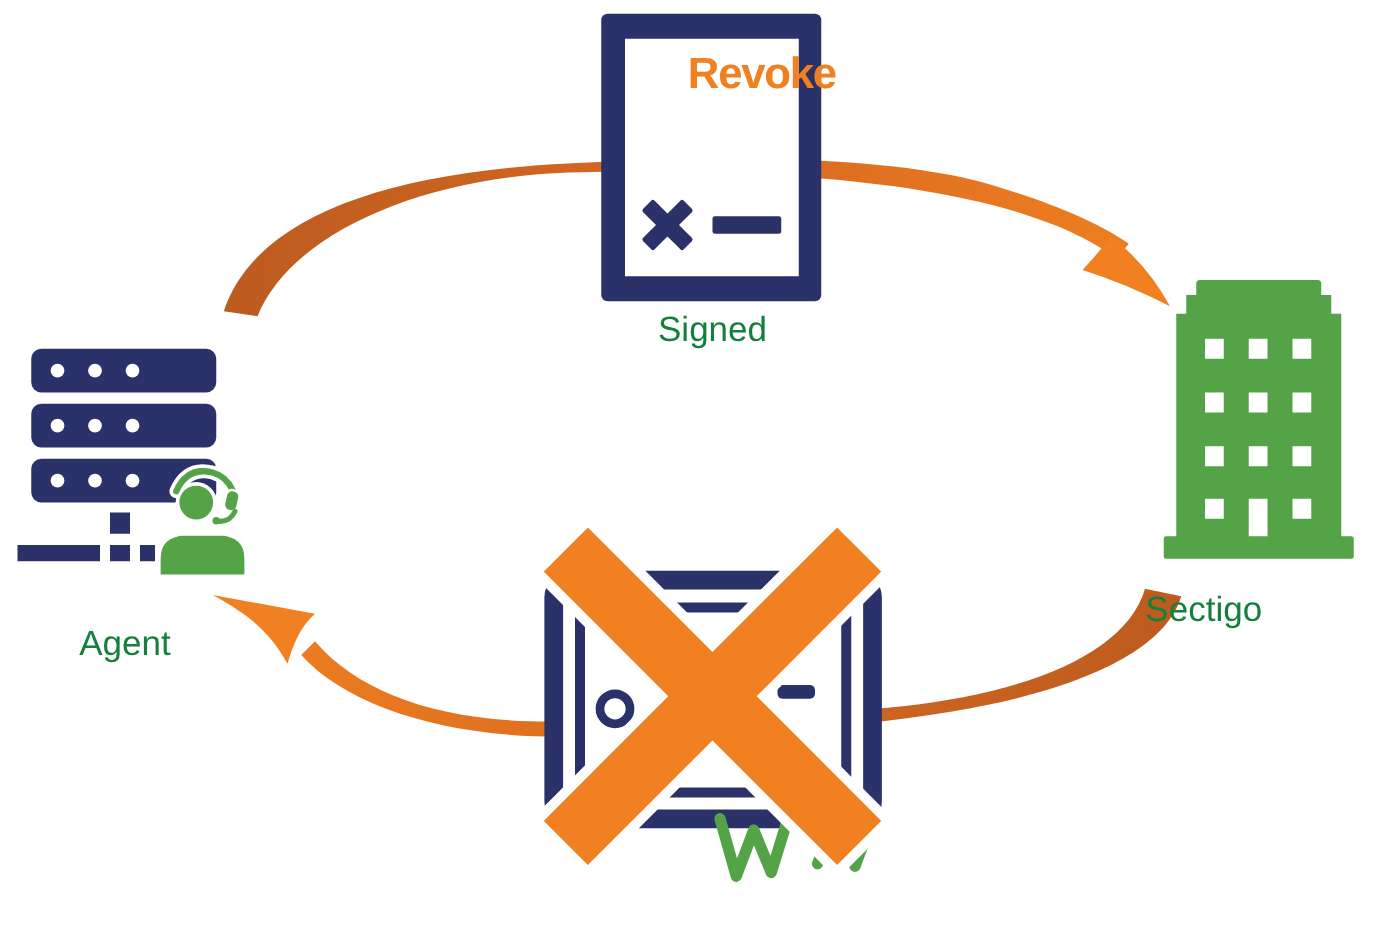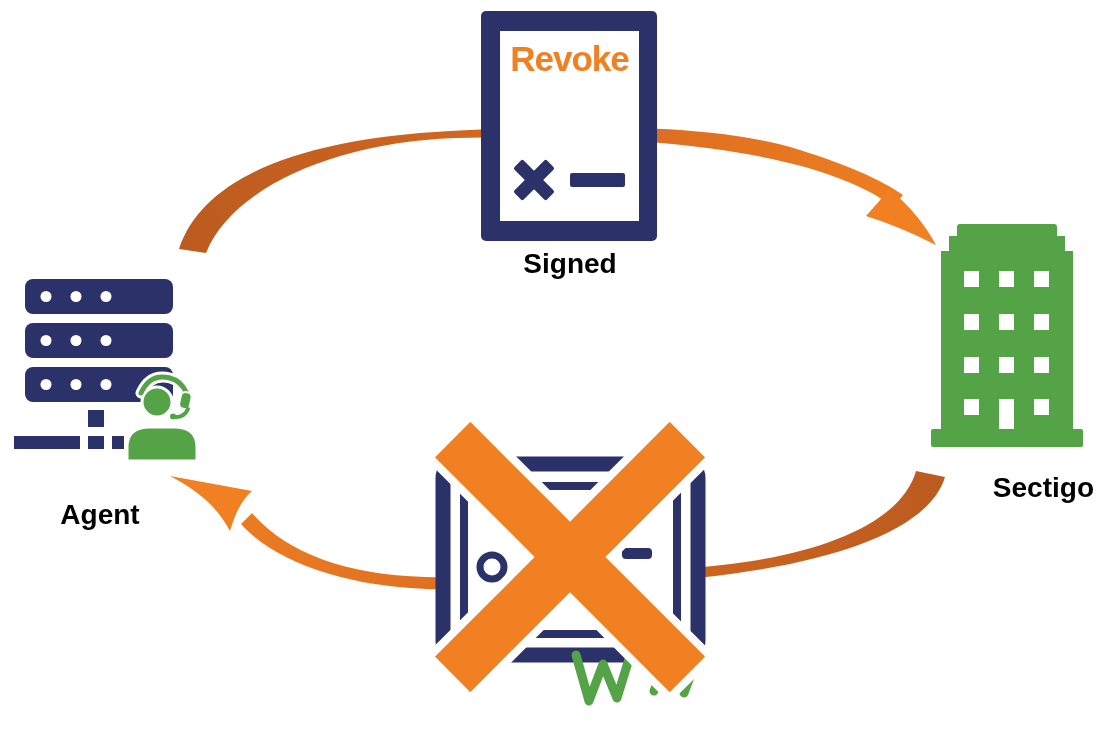--- a/index.html
+++ b/index.html
@@ -7,41 +7,42 @@
     position: relative;
     width: 1104px;
     height: 751px;
     background: #ffffff;
     overflow: hidden;
     font-family: "Liberation Sans", sans-serif;
   }
   .stage svg { position: absolute; left: 0; top: 0; }
   .label {
     position: absolute;
-    font-weight: 700;
-    color: #000000;
+    font-weight: 400;
+    color: #15803d;
     font-size: 28px;
     text-align: center;
     line-height: 1.1;
     letter-spacing: 0px;
     user-select: none;
   }
   .doc-title {
     position: absolute;
     left: 500px; top: 39px; width: 139px;
     font-weight: 700;
     font-size: 35px;
     color: #F08021;
     text-align: center;
     letter-spacing: -1px;
     user-select: none;
+    padding-left: 40px;
   }
   .lbl-signed  { left: 470px; top: 249px; width: 200px; }
   .lbl-agent   { left: 10px;  top: 460px; width: 180px; margin-top: 40px; }
-  .lbl-sectigo { left: 914px; top: 473px; width: 180px; text-align: right; }
+  .lbl-sectigo { left: 873px; top: 473px; width: 180px; }
   .lbl-revoked { left: 470px; top: 701px; width: 200px; }
 </style>
 </head>
 <body>
 
 <div class="stage">
 
   <svg width="1104" height="751" viewBox="0 0 1104 751">
     <defs>
       <linearGradient id="gradTop" x1="180" y1="0" x2="940" y2="0" gradientUnits="userSpaceOnUse">

